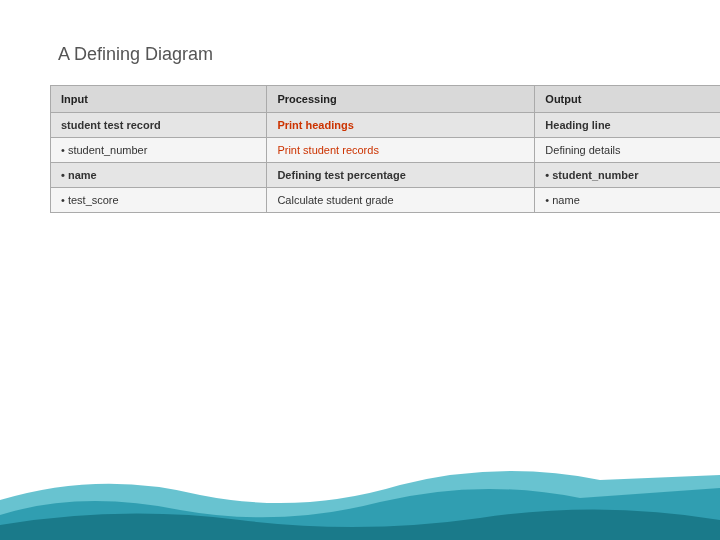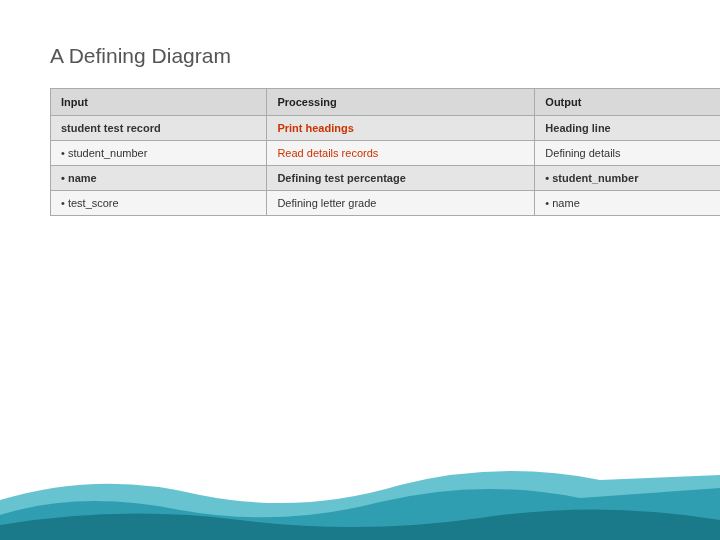--- a/index.html
+++ b/index.html
@@ -39,23 +39,23 @@
     .title {
       color: #e8b84b;
       font-size: 26px;
       font-weight: bold;
       line-height: 1.3;
       margin-bottom: 14px;
     }
 
     .subtitle {
       color: #555555;
-      font-size: 21px;
+      font-size: 18px;
       margin-bottom: 20px;
-      margin-left: 10px;
+      margin-left: 18px;
     }
 
     .table-container {
       margin-left: 10px;
     }
 
     table {
       border-collapse: collapse;
       width: 690px;
       font-size: 11px;
@@ -119,30 +119,30 @@
         </tr>
       </thead>
       <tbody id="table-body">
       <tr class="row-normal">
             <td>student test record</td>
             <td class="processing-text">Print headings</td>
             <td>Heading line</td>
           </tr>
           <tr class="row-alt">
             <td>• student_number</td>
-            <td class="processing-text">Read details records</td>
+            <td class="processing-text">Print student records</td>
             <td>Defining details</td>
           </tr>
           <tr class="row-normal">
             <td>• name</td>
             <td>Defining test percentage</td>
             <td>• student_number</td>
           </tr>
           <tr class="row-alt">
             <td>• test_score</td>
-            <td>Defining letter grade</td>
+            <td>Calculate student grade</td>
             <td>• name</td>
           </tr>
         </tbody>
     </table>
   </div>
 
 </div>
 
 </body></html>

